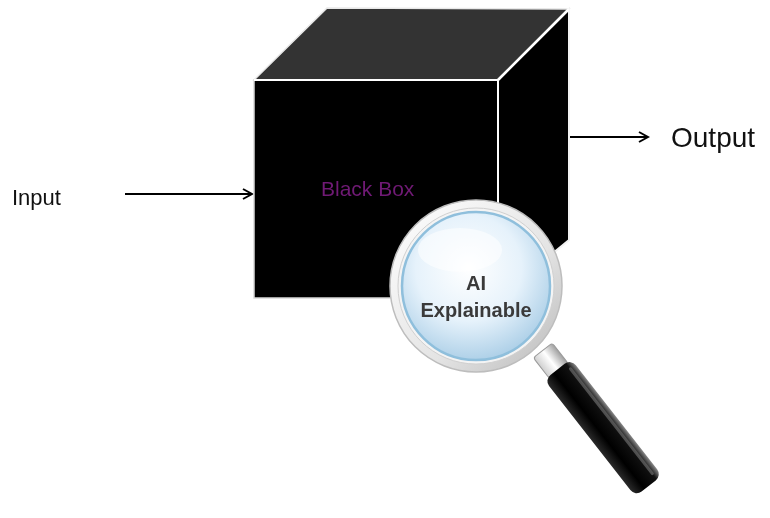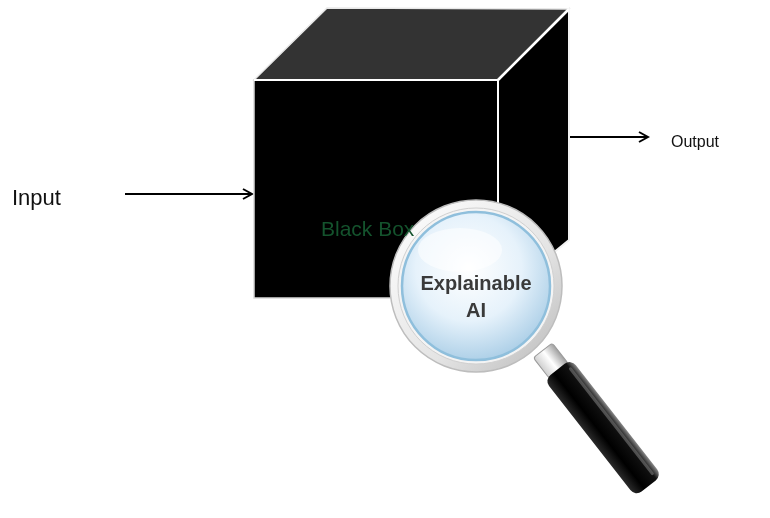--- a/index.html
+++ b/index.html
@@ -1,22 +1,22 @@
 <!DOCTYPE html>
 <html><head>
 <meta charset="utf-8">
 <style>
   html, body { margin: 0; padding: 0; background: #ffffff; }
   body { width: 770px; height: 518px; position: relative; overflow: hidden;
          font-family: "Liberation Sans", sans-serif; }
   svg.diagram { position: absolute; left: 0; top: 0; }
   .lbl { position: absolute; font-family: "Liberation Sans", sans-serif; color: #111; }
   #input-label { left: 12px; top: 185px; font-size: 22px; text-align: right; }
-  #output-label { left: 671px; top: 133px; font-size: 16px; }
-  #box-label { left: 321px; top: 177px; font-size: 21px; color: #14532d; margin-top: 40px; }
+  #output-label { left: 671px; top: 122px; font-size: 28px; }
+  #box-label { left: 321px; top: 177px; font-size: 21px; color: #701a75; }
   #xai-label { left: 410px; top: 270px; width: 132px; text-align: center;
                font-size: 20px; font-weight: bold; color: #3a3a3a; line-height: 27px; }
   #xai-label span { display: block; }
 </style>
 </head>
 <body>
 
 <svg class="diagram" width="770" height="518" viewBox="0 0 770 518">
   <defs>
     <marker id="arrowhead" markerWidth="12" markerHeight="12" refX="10" refY="6" orient="auto" markerUnits="userSpaceOnUse">
@@ -70,15 +70,15 @@
 
     <circle cx="476" cy="286" r="74" fill="url(#lensGrad)" stroke="#8fbfdc" stroke-width="2.5"></circle>
     <ellipse cx="460" cy="250" rx="42" ry="22" fill="#ffffff" opacity="0.55"></ellipse>
   </g>
 </svg>
 
 <div class="lbl" id="input-label">Input</div>
 <div class="lbl" id="output-label">Output</div>
 <div class="lbl" id="box-label">Black Box</div>
 <div class="lbl" id="xai-label">
+  <span>AI</span>
   <span>Explainable</span>
-  <span>AI</span>
 </div>
 
 </body></html>

